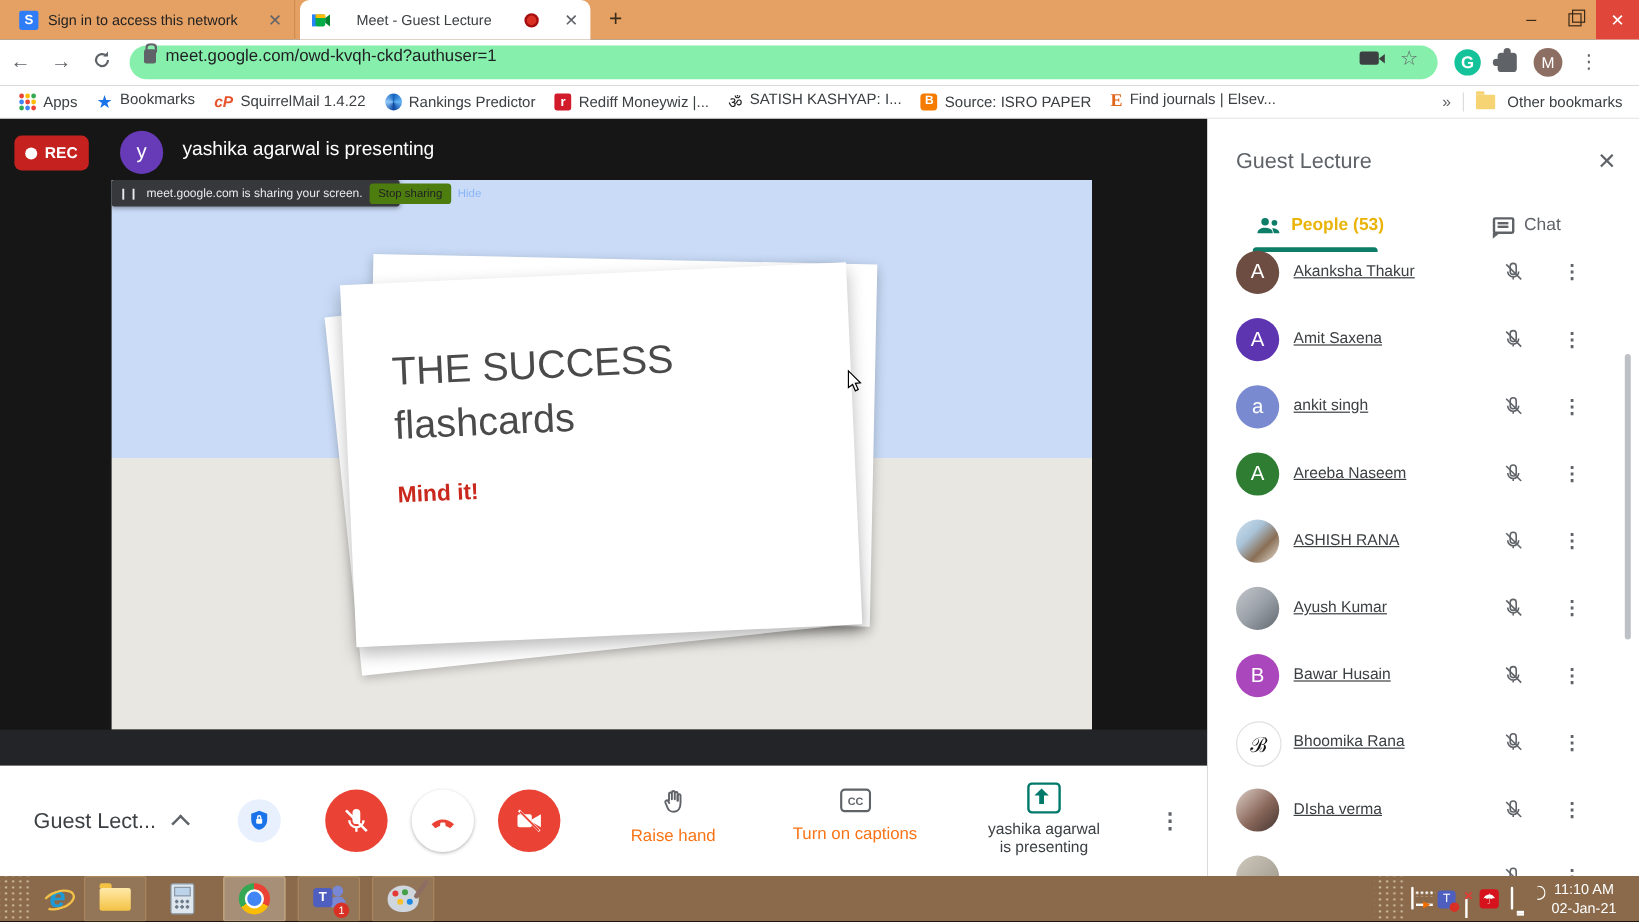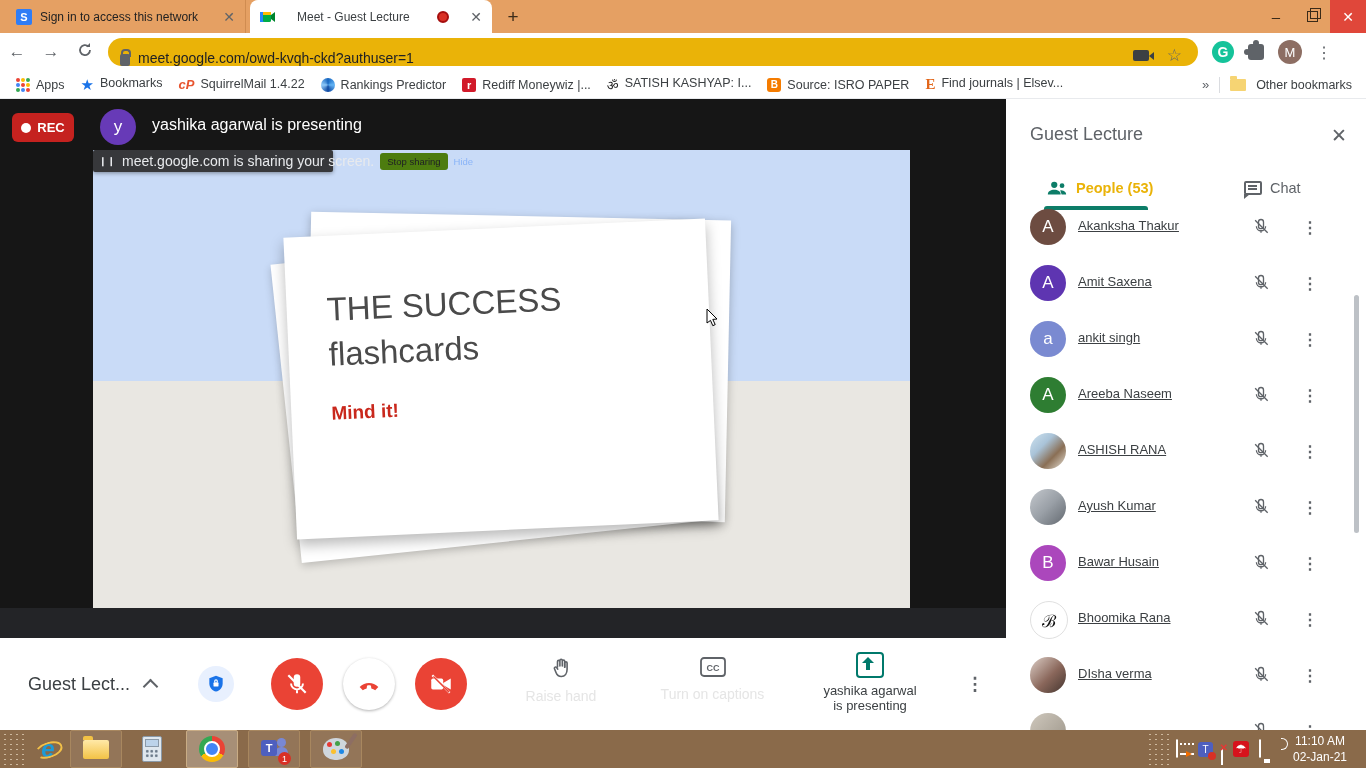--- a/index.html
+++ b/index.html
@@ -23,22 +23,22 @@
       display:flex;align-items:center;justify-content:center;}
   .winctl{top:0;height:33px;display:flex;align-items:center;justify-content:center;color:#3a2a18;}
   .winctl.min{left:1258px;width:36px;font-size:15px;}
   .winctl.restore{left:1294px;width:36px;}
   .restore-glyph{width:9px;height:9px;border:1px solid #3a2a18;position:relative;background:transparent;}
   .restore-glyph::before{content:"";position:absolute;left:2px;top:-4px;width:9px;height:9px;border:1px solid #3a2a18;}
   .winctl.close{left:1330px;width:36px;background:#e0473a;color:#fff;font-size:14px;}
 
   .toolbar{left:0;top:33px;width:1366px;height:38px;background:#fff;display:flex;align-items:center;}
   .navbtn{width:34px;text-align:center;color:#5f6368;font-size:17px;}
-  .omnibox{margin-left:6px;width:1090px;height:28px;background:#eab308;border-radius:14px;
-     display:flex;align-items:flex-end;padding:0 12px;box-sizing:border-box;gap:8px;}
+  .omnibox{margin-left:6px;width:1090px;height:28px;background:#86efac;border-radius:14px;
+     display:flex;align-items:flex-start;padding:0 12px;box-sizing:border-box;gap:8px;}
   .lock-icon{width:10px;height:12px;position:relative;background:#5f6368;border-radius:2px;margin-top:3px;}
   .lock-icon::before{content:"";position:absolute;left:1px;top:-5px;width:6px;height:6px;
      border:2px solid #5f6368;border-bottom:none;border-radius:4px 4px 0 0;}
   .url-text{font-size:14px;color:#202124;flex:1;}
   .omni-right{display:flex;align-items:center;gap:18px;margin-right:4px;}
   .cam-glyph{width:16px;height:11px;background:#3c4043;border-radius:2px;position:relative;}
   .cam-glyph::before{content:"";position:absolute;right:-5px;top:1.5px;border-left:5px solid #3c4043;
      border-top:4px solid transparent;border-bottom:4px solid transparent;transform:rotate(180deg);}
   .star-glyph{color:#5f6368;font-size:17px;}
   .toolbar-right{display:flex;align-items:center;gap:14px;margin-left:14px;}
@@ -93,21 +93,21 @@
   .cardB{left:215px;top:66px;width:420px;height:302px;transform:rotate(1.2deg);}
   .cardC{left:192px;top:92px;width:418px;height:300px;transform:rotate(-6deg);box-shadow:0 3px 8px rgba(0,0,0,.2);}
   .cardMain{left:197px;top:78px;width:422px;height:302px;transform:rotate(-2.6deg);
      box-shadow:0 6px 14px rgba(0,0,0,.28);padding:52px 30px 0 40px;box-sizing:border-box;}
   .slide-title{font-size:33px;color:#4a4a4a;line-height:1.35;}
   .slide-sub{margin-top:26px;font-size:19px;font-weight:bold;color:#c9281c;}
 
   .sharebar{left:290px;top:406px;width:240px;height:22px;background:#37383b;border-radius:2px;
      display:flex;align-items:center;gap:6px;padding:0 6px;box-sizing:border-box;box-shadow:0 1px 4px rgba(0,0,0,.4);}
   .pause-glyph{color:#e8eaed;font-size:9px;letter-spacing:1px;}
-  .share-msg{color:#e8eaed;font-size:14px;white-space:nowrap;}
+  .share-msg{color:#e8eaed;font-size:10px;white-space:nowrap;}
   .stop-btn{background:#4d7c0f;color:#202124;font-size:9.5px;border-radius:3px;padding:3px 7px;white-space:nowrap;}
   .hide-btn{color:#8ab4f8;font-size:9.5px;}
 
   .cursor{left:706px;top:308px;}
 
   .dark-strip{left:0;top:608px;width:1006px;height:30px;background:#232427;}
 
   
   .controlbar{left:0;top:638px;width:1006px;height:92px;background:#fff;}
   .meeting-name{left:28px;top:674px;font-size:18px;color:#3c4043;}
@@ -116,21 +116,21 @@
      border-left:2px solid #5f6368;border-top:2px solid #5f6368;transform:rotate(45deg);}
   .shield-btn{left:198px;top:666px;width:36px;height:36px;border-radius:50%;background:#e8f0fe;
      display:flex;align-items:center;justify-content:center;}
   .ctl-circle{width:52px;height:52px;border-radius:50%;display:flex;align-items:center;justify-content:center;}
   .red{background:#ea4335;}
   .white-circle{background:#fff;box-shadow:0 1px 3px rgba(0,0,0,.3);}
   .mic-btn{left:271px;top:658px;}
   .call-btn{left:343px;top:658px;}
   .cam-btn{left:415px;top:658px;}
   .ctl-item{position:absolute;top:656px;display:flex;flex-direction:column;align-items:center;gap:8px;
-     color:#e5e5e5;font-size:14px;}
+     color:#f97316;font-size:14px;}
   .raise{left:505px;width:112px;}
   .captions{left:640px;width:145px;}
   .present-item{left:800px;top:652px;width:140px;display:flex;flex-direction:column;align-items:center;gap:5px;
      color:#3c4043;font-size:13px;text-align:center;}
   .present-box{width:24px;height:22px;border:2px solid #00796b;border-radius:4px;position:relative;}
   .present-box::before{content:"";position:absolute;left:8px;top:8px;width:4px;height:8px;background:#00796b;}
   .present-box::after{content:"";position:absolute;left:4px;top:3px;border-left:6px solid transparent;
      border-right:6px solid transparent;border-bottom:6px solid #00796b;}
   .bar-kebab{left:963px;top:670px;width:24px;height:28px;color:#5f6368;font-size:18px;font-weight:bold;
      display:flex;align-items:center;justify-content:center;}

